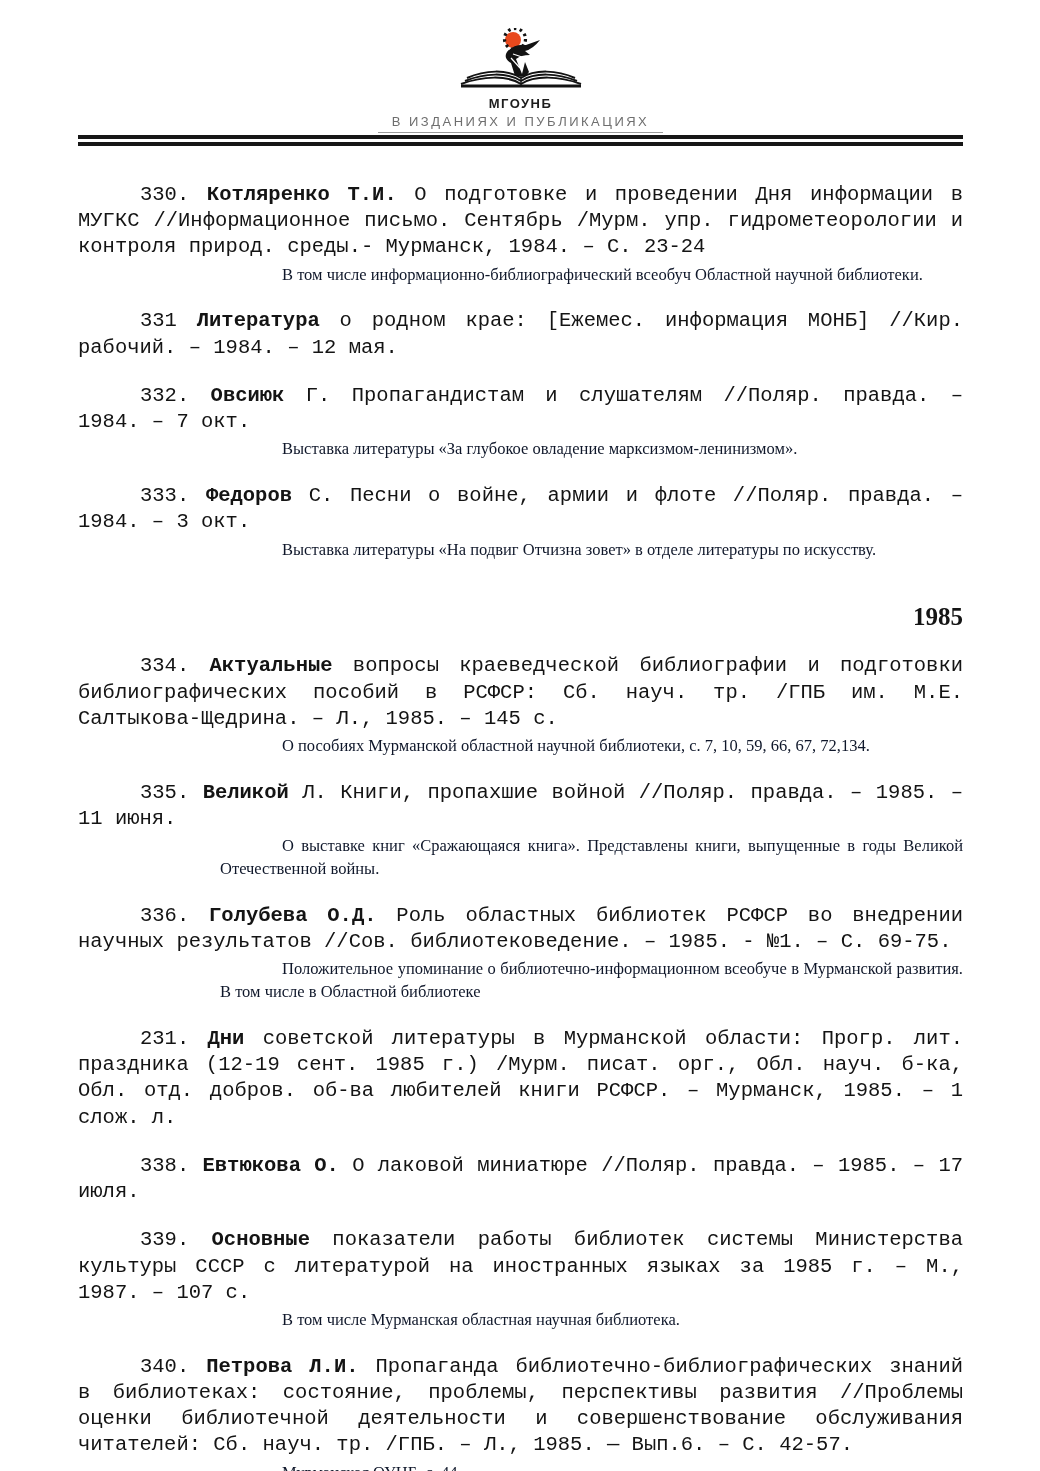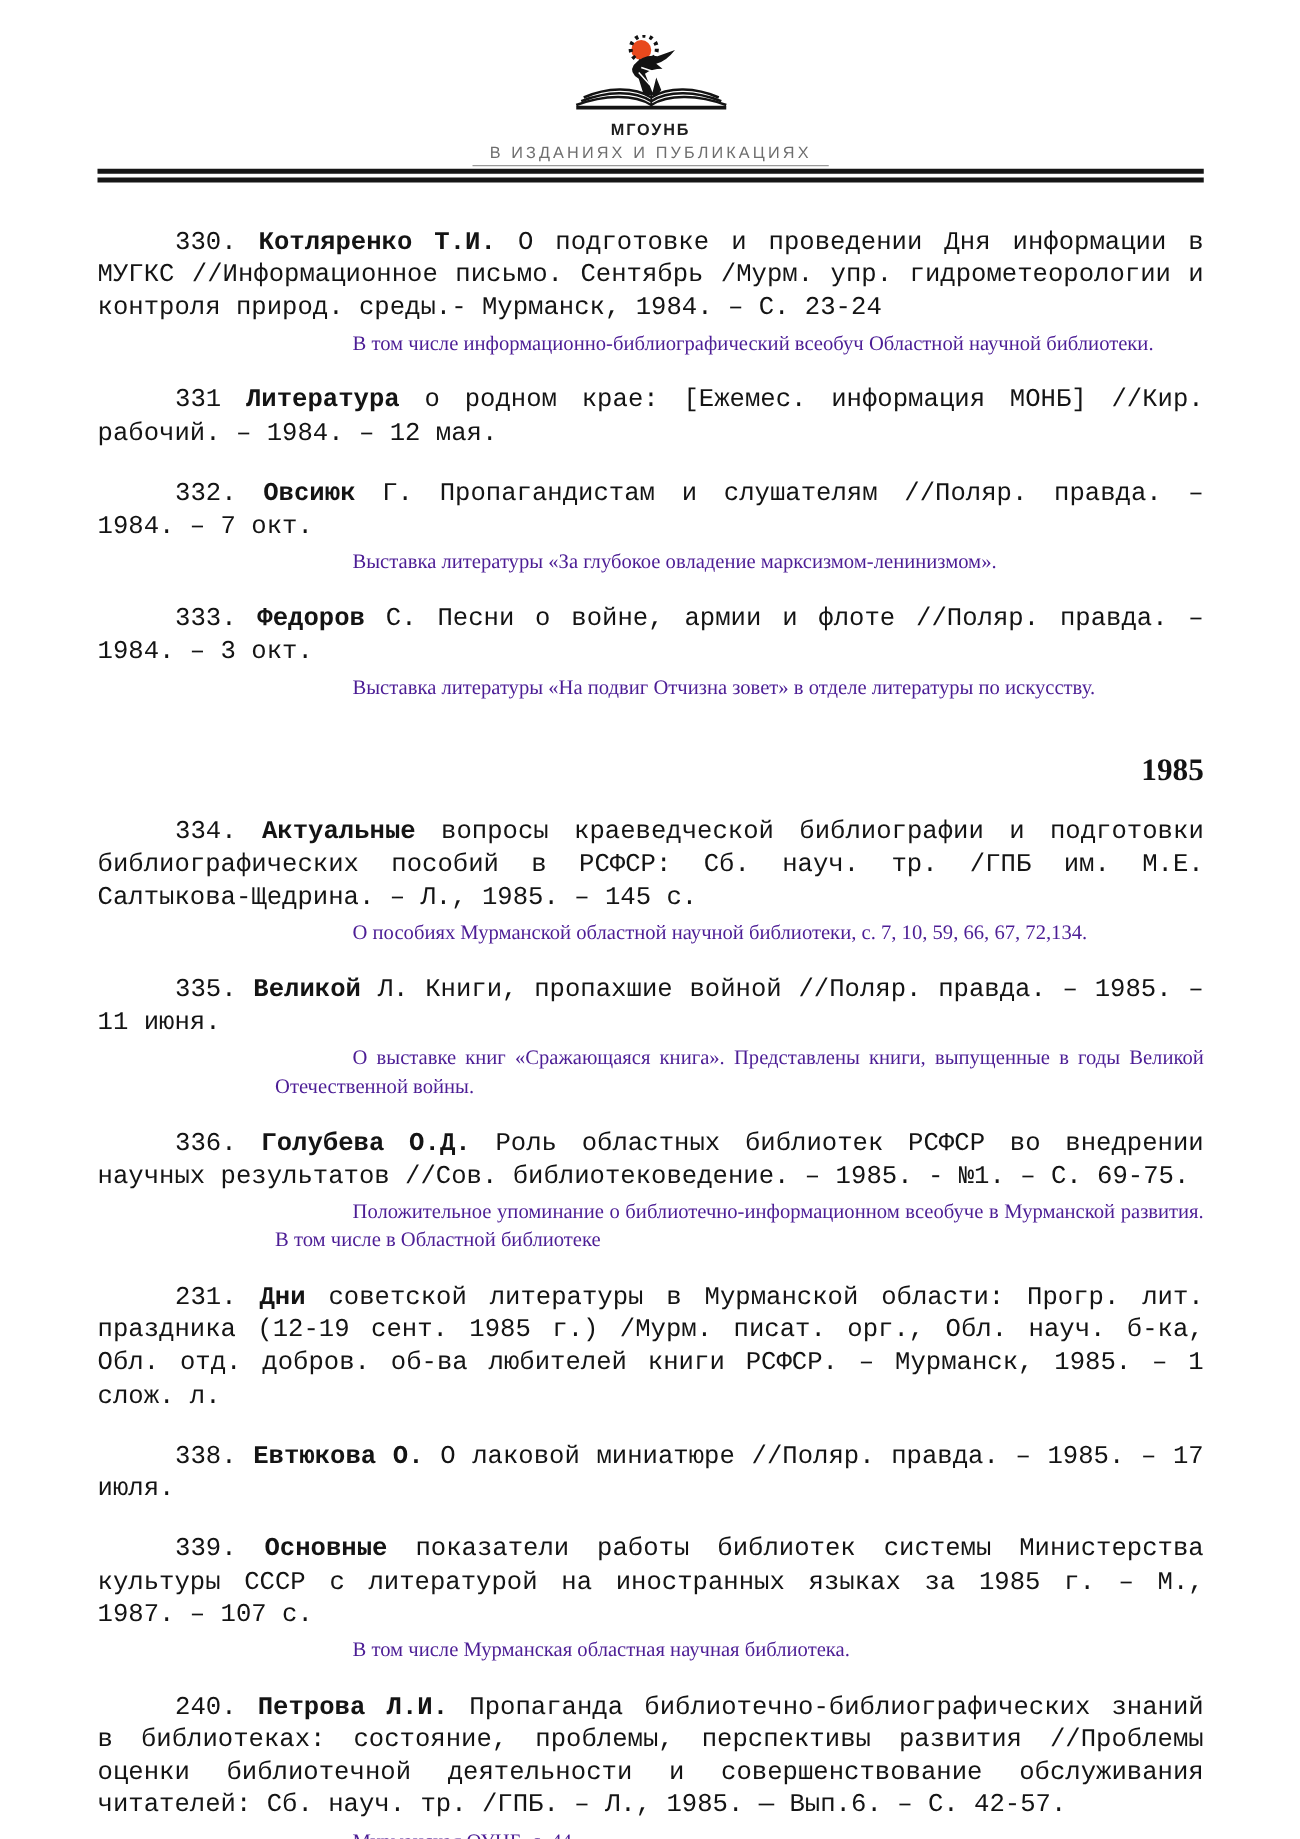--- a/index.html
+++ b/index.html
@@ -50,21 +50,21 @@
     margin:22px 0 0;
     font-family:Liberation Mono, monospace;
   }
   .entry b{ font-weight:bold; }
   .note{
     font-size:16.5px;
     line-height:1.38;
     text-align:justify;
     margin:3px 0 0 142px;
     text-indent:62px;
-    color:#4c1d95;
+    color:#0f172a;
   }
   .year{
     font-size:25px;
     font-weight:bold;
     text-align:right;
     margin:42px 0 16px;
   }
   
   footer{
     margin-top:auto;
@@ -121,19 +121,19 @@
     <p class="entry"><span>334. </span><b>Актуальные</b><span> вопросы краеведческой библиографии и подготовки библиографических пособий в РСФСР: Сб. науч. тр. /ГПБ им. М.Е. Салтыкова-Щедрина. – Л., 1985. – 145 с.</span></p>
     <p class="note">О пособиях Мурманской областной научной библиотеки, с. 7, 10, 59, 66, 67, 72,134.</p>
     <p class="entry"><span>335. </span><b>Великой</b><span> Л. Книги, пропахшие войной //Поляр. правда. – 1985. – 11 июня.</span></p>
     <p class="note">О выставке книг «Сражающаяся книга». Представлены книги, выпущенные в годы Великой Отечественной войны.</p>
     <p class="entry"><span>336. </span><b>Голубева О.Д.</b><span> Роль областных библиотек РСФСР во внедрении научных результатов //Сов. библиотековедение. – 1985. - №1. – С. 69-75.</span></p>
     <p class="note">Положительное упоминание о библиотечно-информационном всеобуче в Мурманской развития. В том числе в Областной библиотеке</p>
     <p class="entry"><span>231. </span><b>Дни</b><span> советской литературы в Мурманской области: Прогр. лит. праздника (12-19 сент. 1985 г.) /Мурм. писат. орг., Обл. науч. б-ка, Обл. отд. добров. об-ва любителей книги РСФСР. – Мурманск, 1985. – 1 слож. л.</span></p>
     <p class="entry"><span>338. </span><b>Евтюкова О.</b><span> О лаковой миниатюре //Поляр. правда. – 1985. – 17 июля.</span></p>
     <p class="entry"><span>339. </span><b>Основные</b><span> показатели работы библиотек системы Министерства культуры СССР с литературой на иностранных языках за 1985 г. – М., 1987. – 107 с.</span></p>
     <p class="note">В том числе Мурманская областная научная библиотека.</p>
-    <p class="entry"><span>240. </span><b>Петрова Л.И.</b><span> Пропаганда библиотечно-библиографических знаний в библиотеках: состояние, проблемы, перспективы развития //Проблемы оценки библиотечной деятельности и совершенствование обслуживания читателей: Сб. науч. тр. /ГПБ. – Л., 1985. — Вып.6. – С. 42-57.</span></p>
+    <p class="entry"><span>340. </span><b>Петрова Л.И.</b><span> Пропаганда библиотечно-библиографических знаний в библиотеках: состояние, проблемы, перспективы развития //Проблемы оценки библиотечной деятельности и совершенствование обслуживания читателей: Сб. науч. тр. /ГПБ. – Л., 1985. — Вып.6. – С. 42-57.</span></p>
     <p class="note">Мурманская ОУНБ, с. 44.</p>
   </main>
 
 <footer>
   <span>- 47 -</span>
 </footer>
 
 </body></html>

